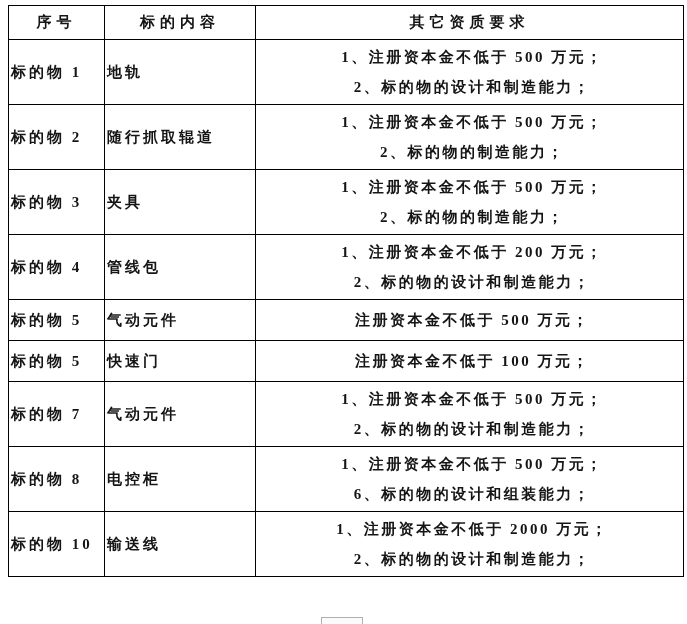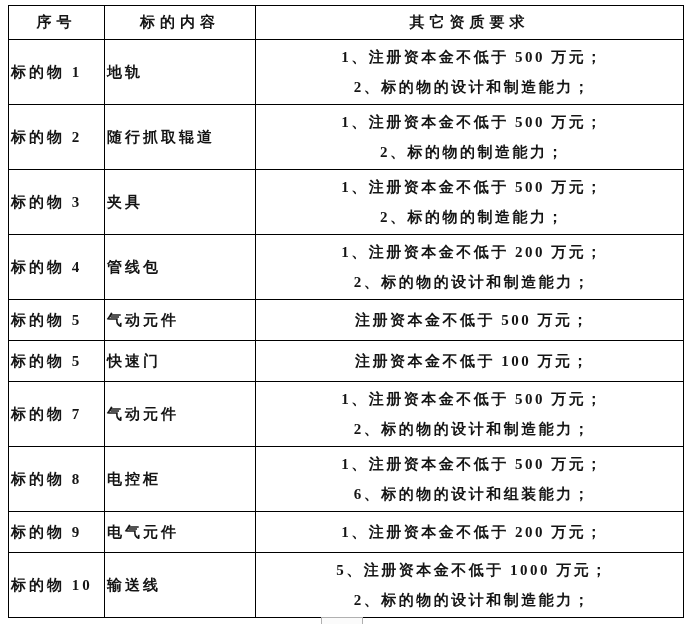--- a/index.html
+++ b/index.html
@@ -139,33 +139,26 @@
 
   <tr class="h2">
     <td class="col-no">标的物 8</td>
     <td class="col-content">电控柜</td>
     <td class="col-req">
               <div class="req-line">1、注册资本金不低于 500 万元；</div>
               <div class="req-line">6、标的物的设计和组装能力；</div>
             </td>
   </tr>
 
-  <tr class="h1">
-    <td class="col-no">标的物 9</td>
-    <td class="col-content">电气元件</td>
-    <td class="col-req">
-              <div class="req-line">1、注册资本金不低于 200 万元；</div>
-            </td>
-  </tr>
 
   <tr class="h2">
     <td class="col-no">标的物 10</td>
     <td class="col-content">输送线</td>
     <td class="col-req">
-              <div class="req-line">5、注册资本金不低于 1000 万元；</div>
+              <div class="req-line">1、注册资本金不低于 2000 万元；</div>
               <div class="req-line">2、标的物的设计和制造能力；</div>
             </td>
   </tr>
 </tbody>
     </table>
   </div>
 
   <div class="partial-box"></div>
 
 </div>

